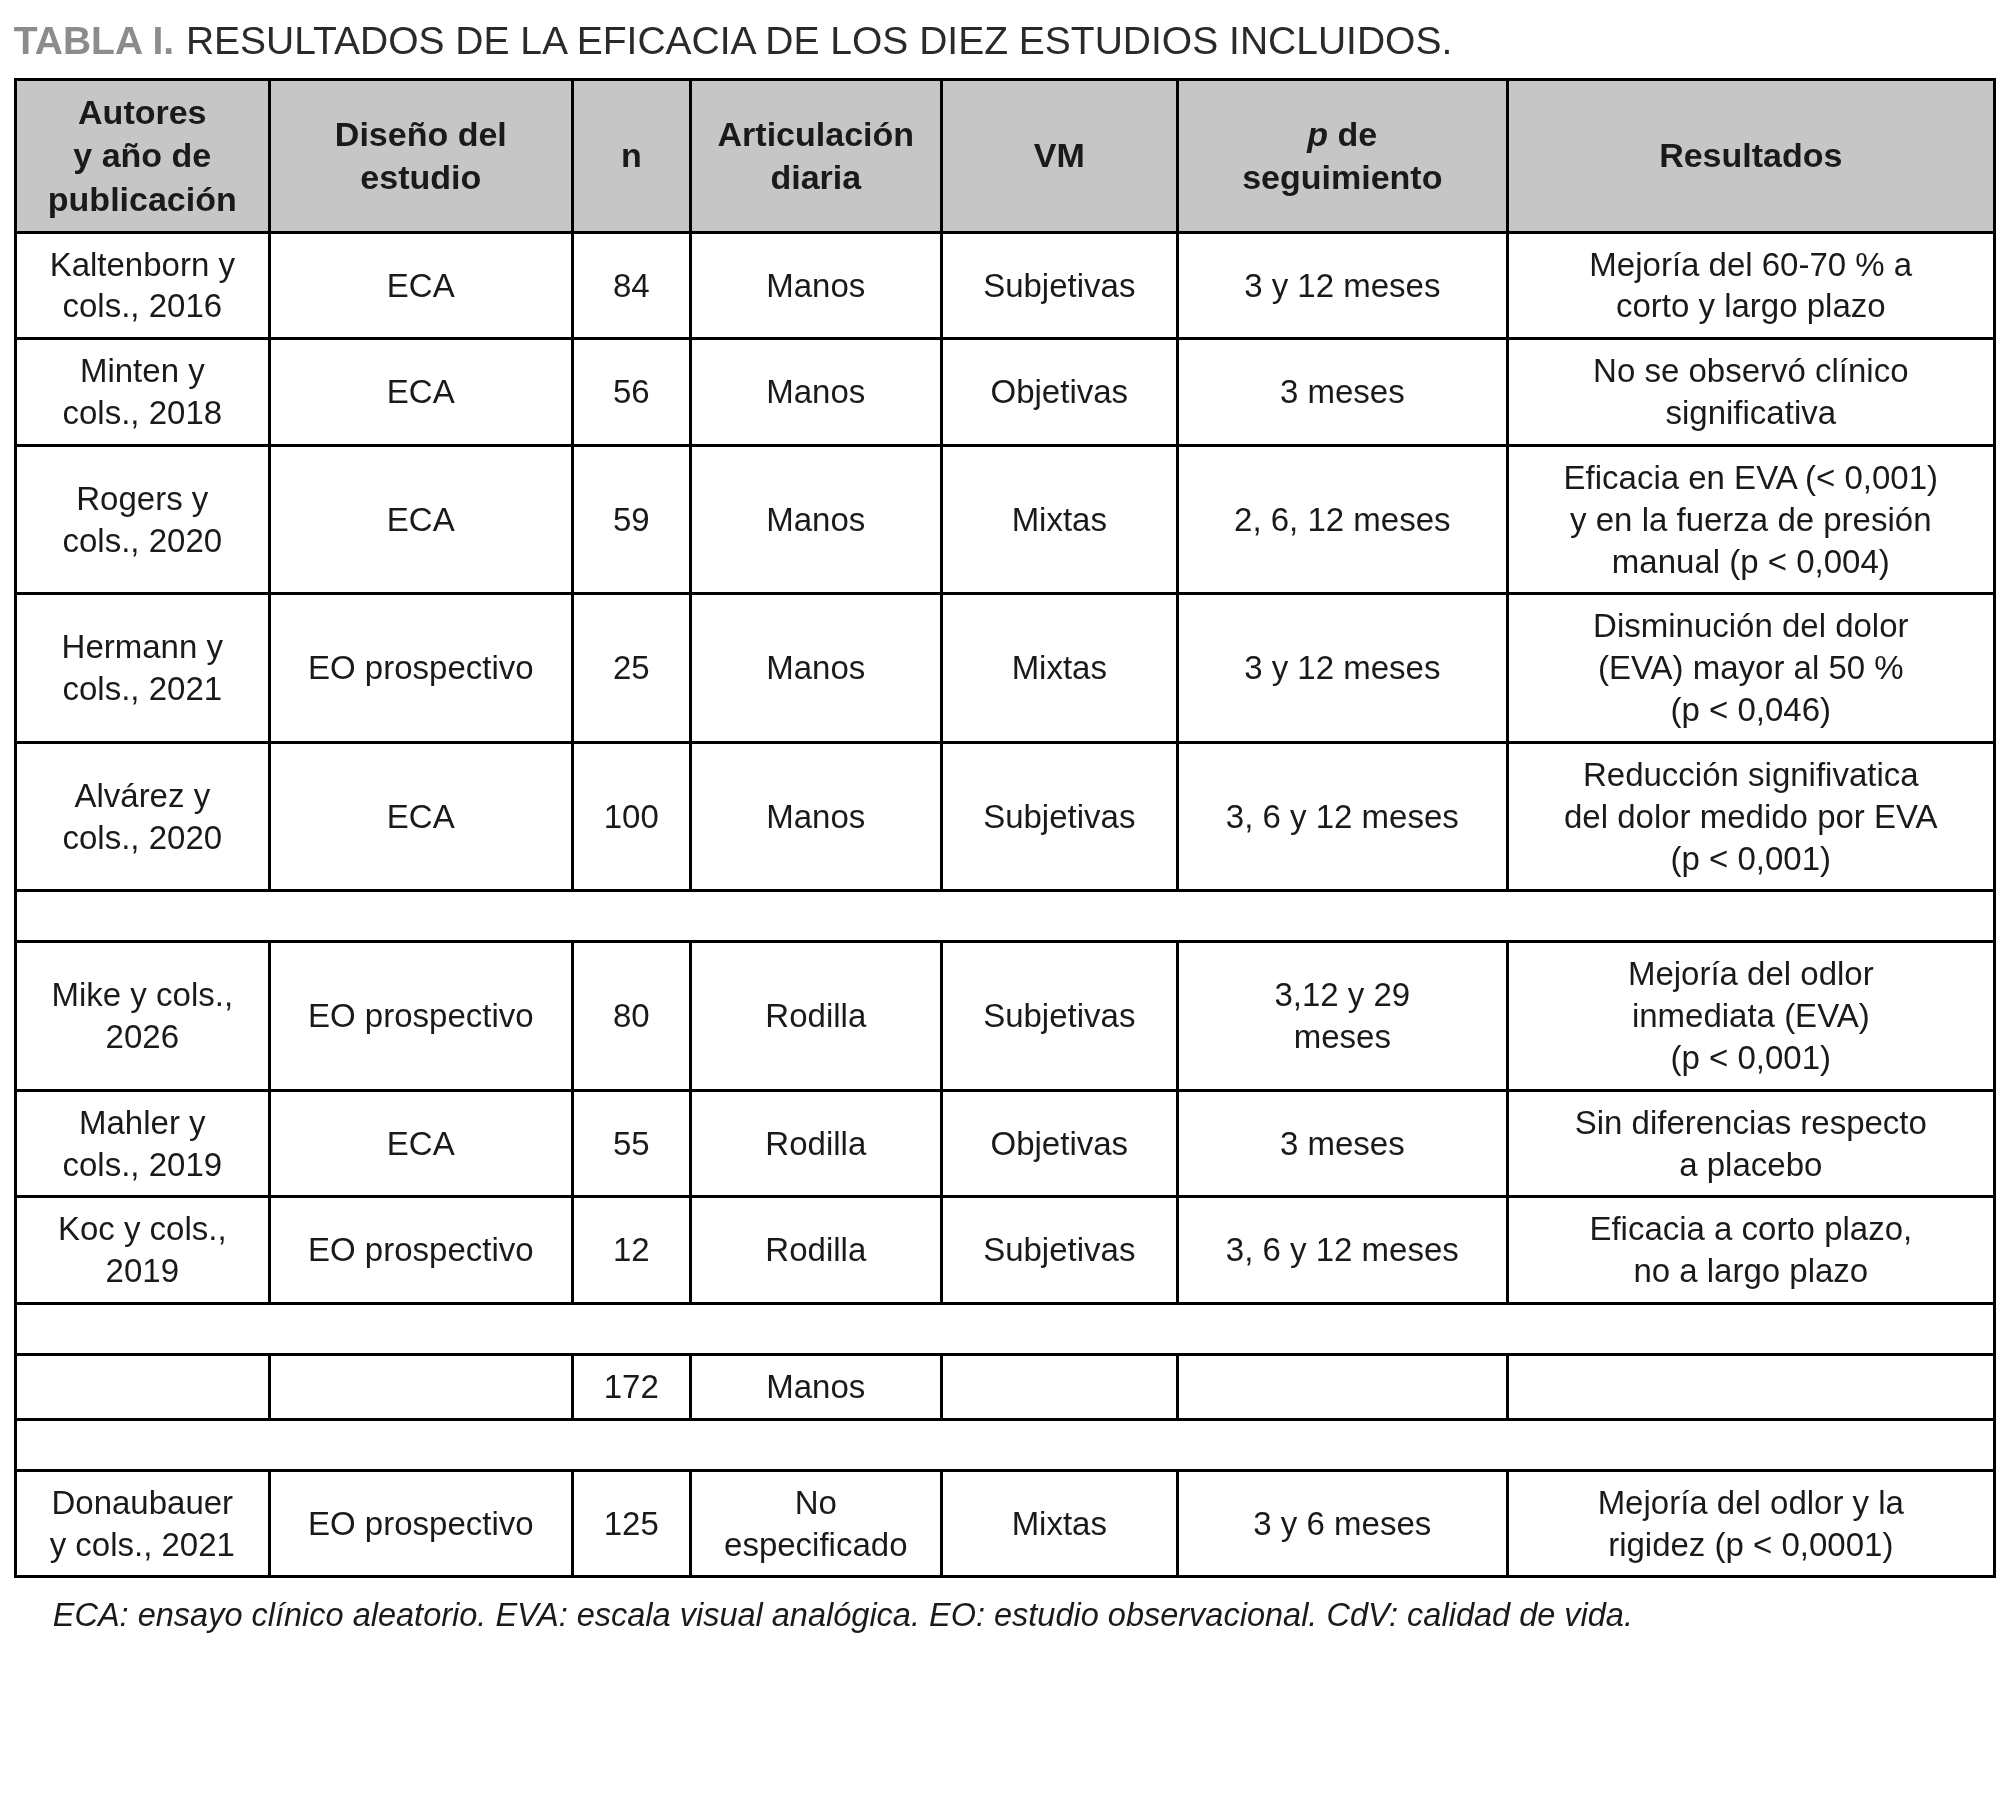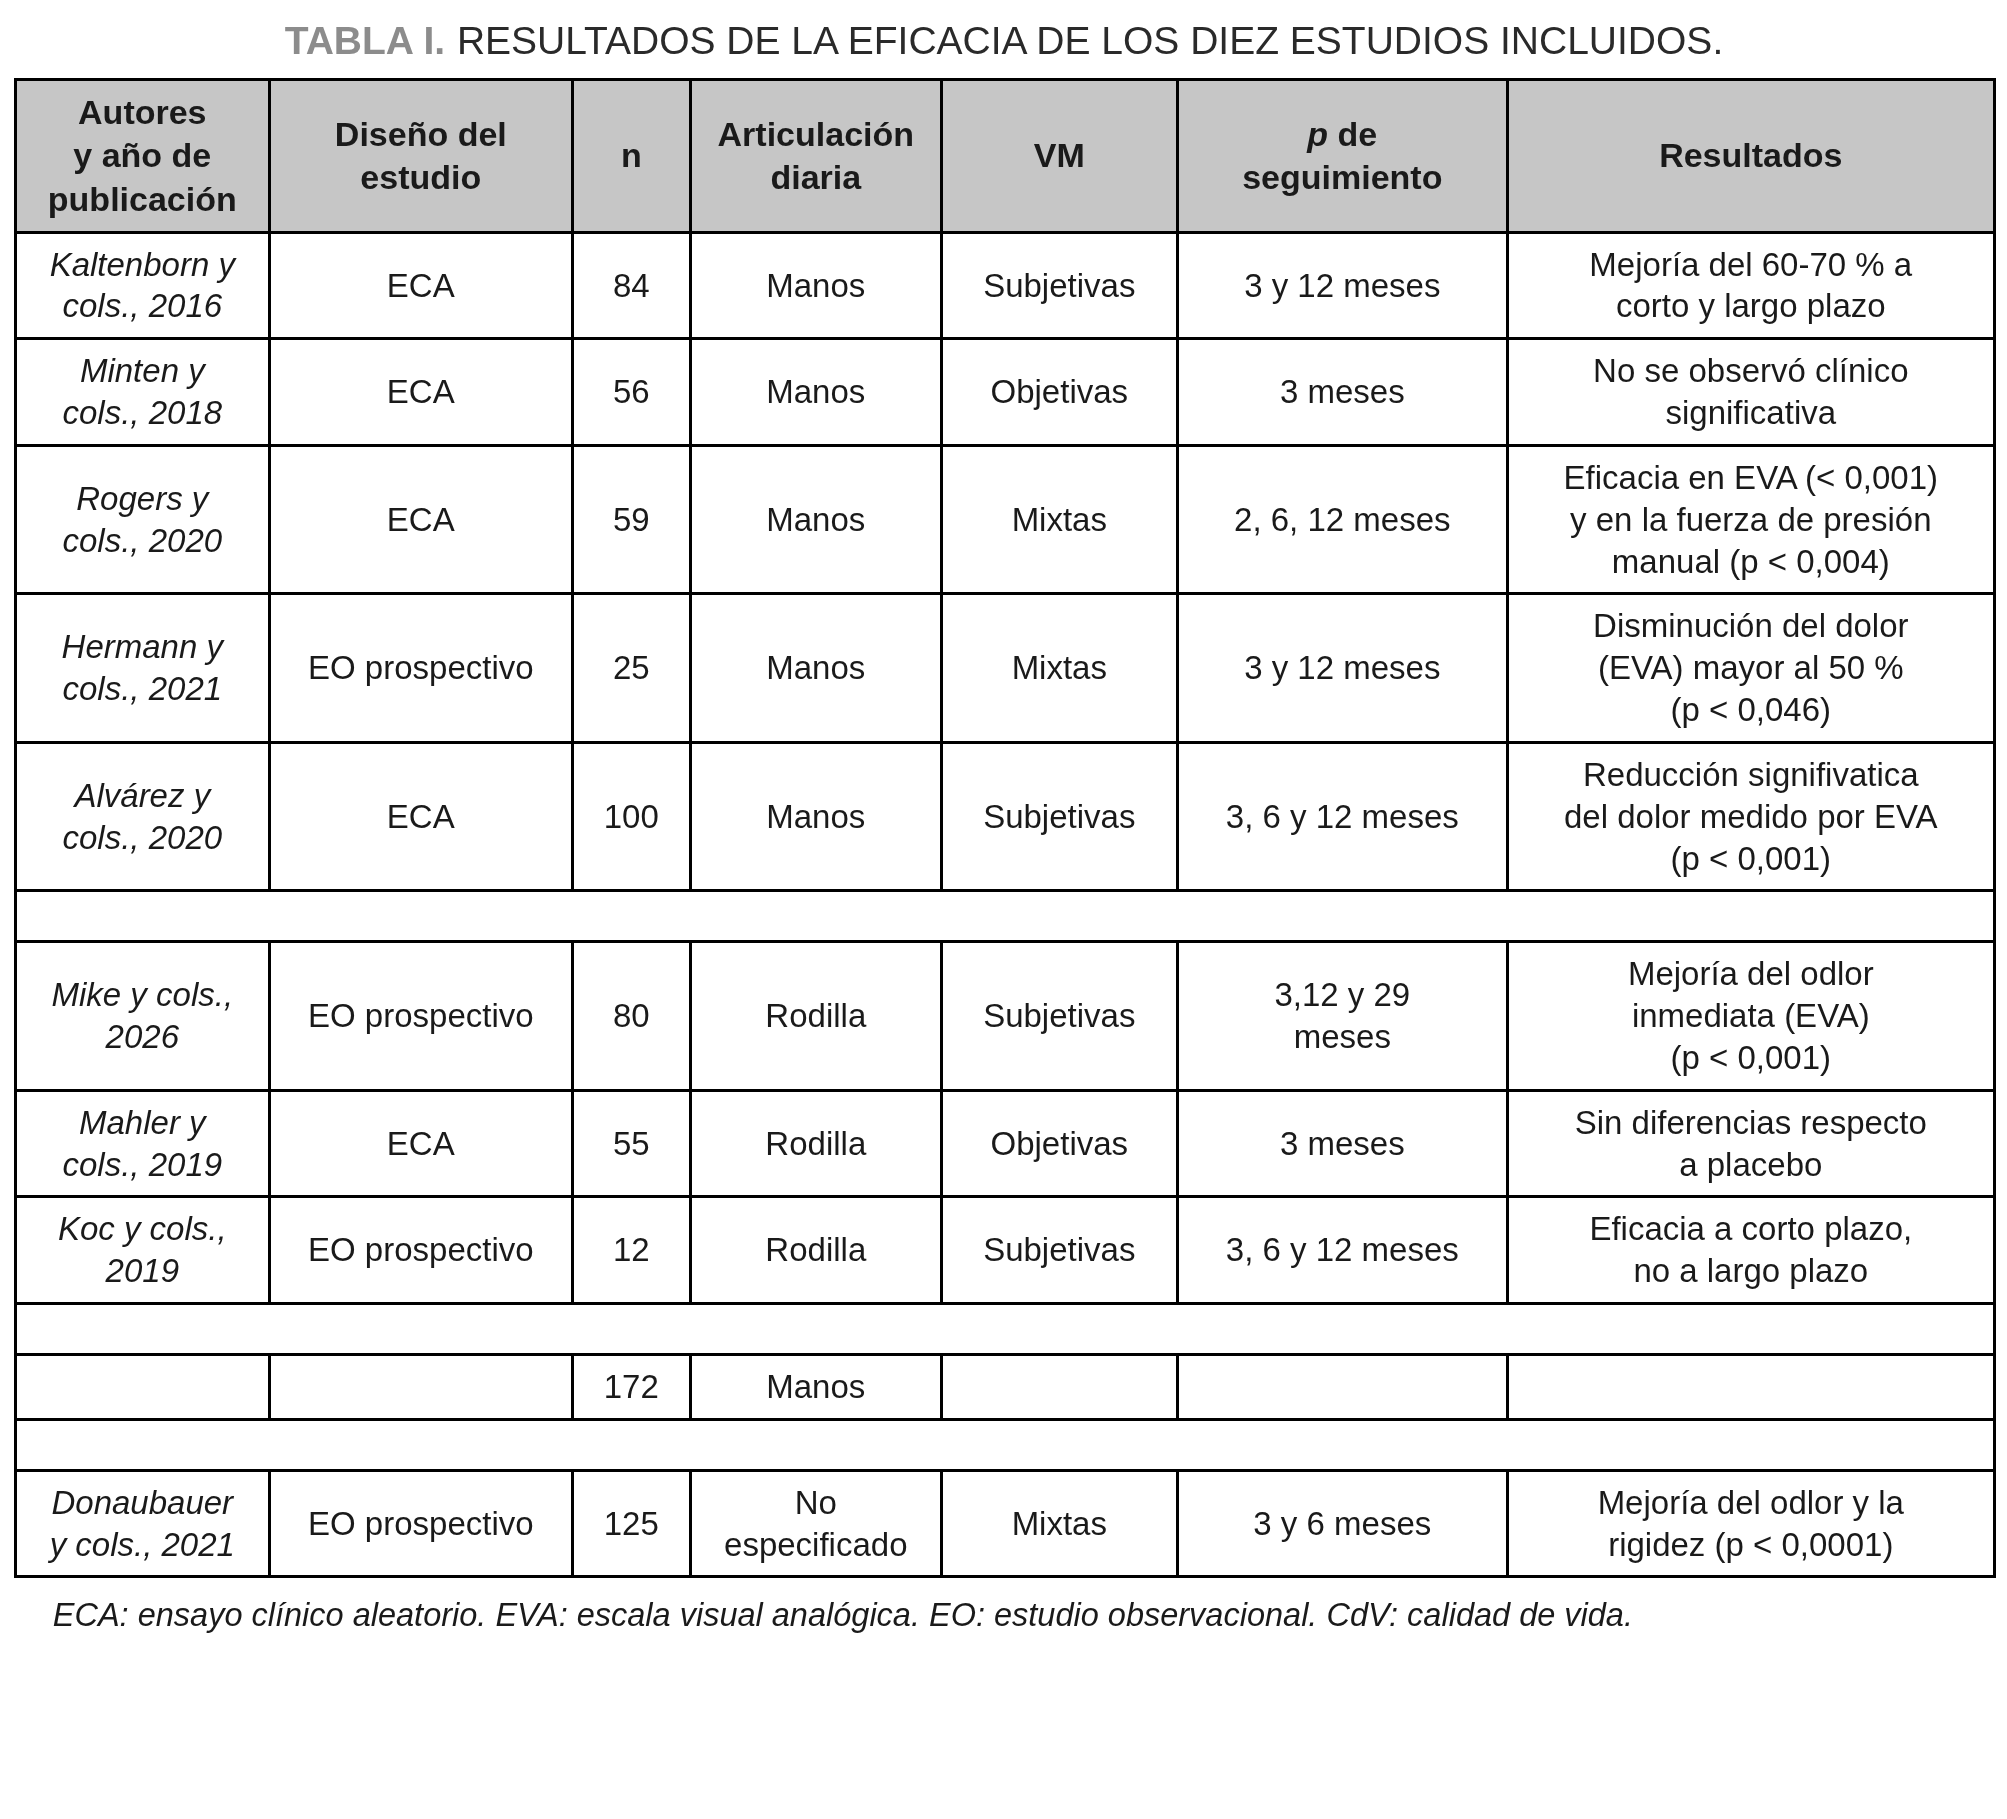--- a/index.html
+++ b/index.html
@@ -10,21 +10,21 @@
     width: 2008px;
     font-family: "Liberation Sans", "DejaVu Sans", sans-serif;
     color: #1a1a1a;
   }
   .page {
     width: 2008px;
     min-height: 1819px;
     padding: 9.9px 13.8px 11.8px 13.8px;
   }
   .title {
-    text-align: center;
+    text-align: left;
     font-size: 39px;
     line-height: 1.2;
     padding: 7.9px 0 13.8px 0;
     white-space: nowrap;
   }
   .title-label {
     color: #8c8c8c;
     font-weight: bold;
     margin-right: 11.8px;
   }
@@ -47,21 +47,20 @@
     font-size: 33px;
     line-height: 1.27;
     overflow: hidden;
   }
   .study-table th {
     background: #c6c6c6;
     font-weight: bold;
     font-size: 34px;
   }
   .study-table td.col-0 {
-    font-style: italic;
     margin-top: 18px;
   }
   .study-table tr.gap-row td {
     height: 51px;
     padding: 0;
     background: #ffffff;
   }
   .footnote {
     font-style: italic;
     font-size: 32.5px;

